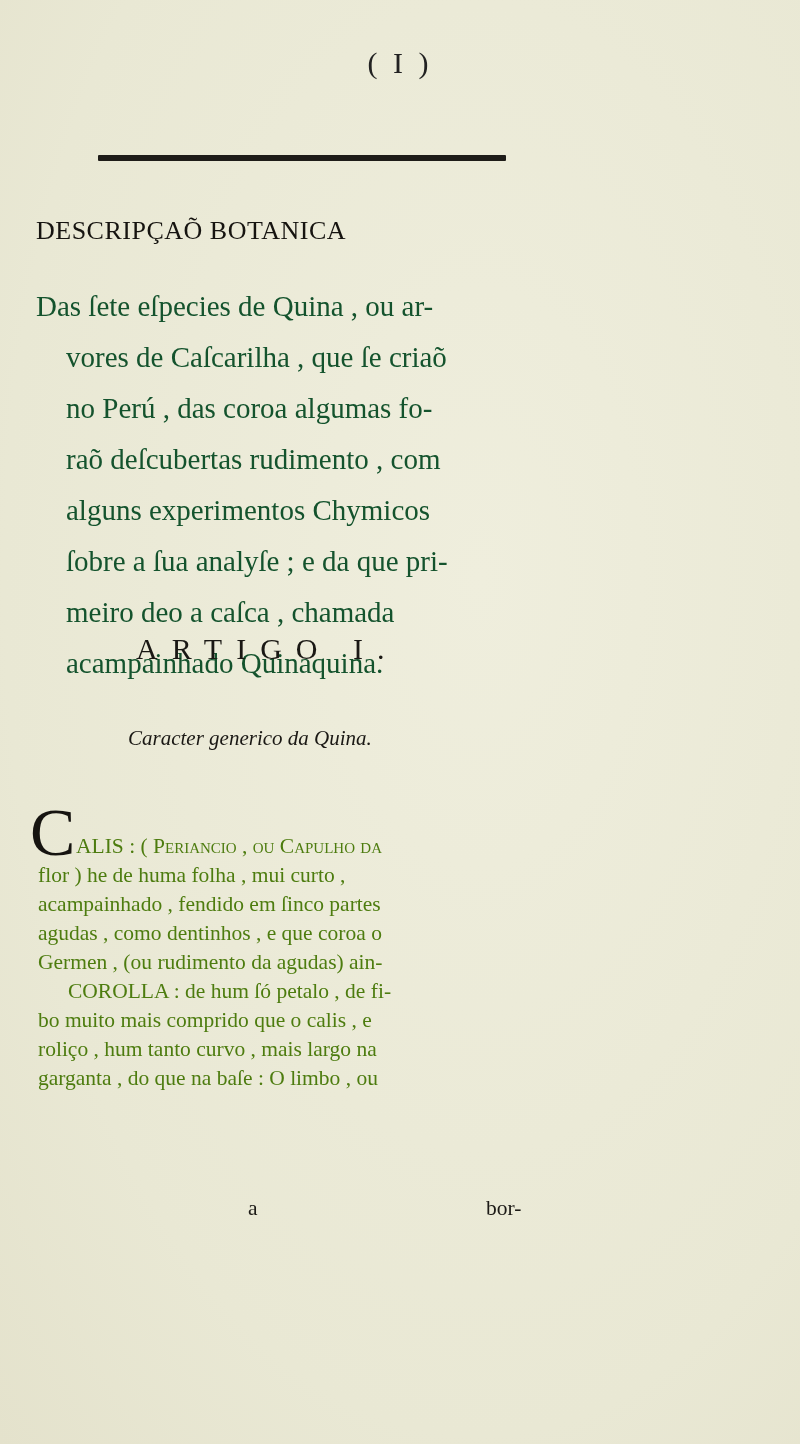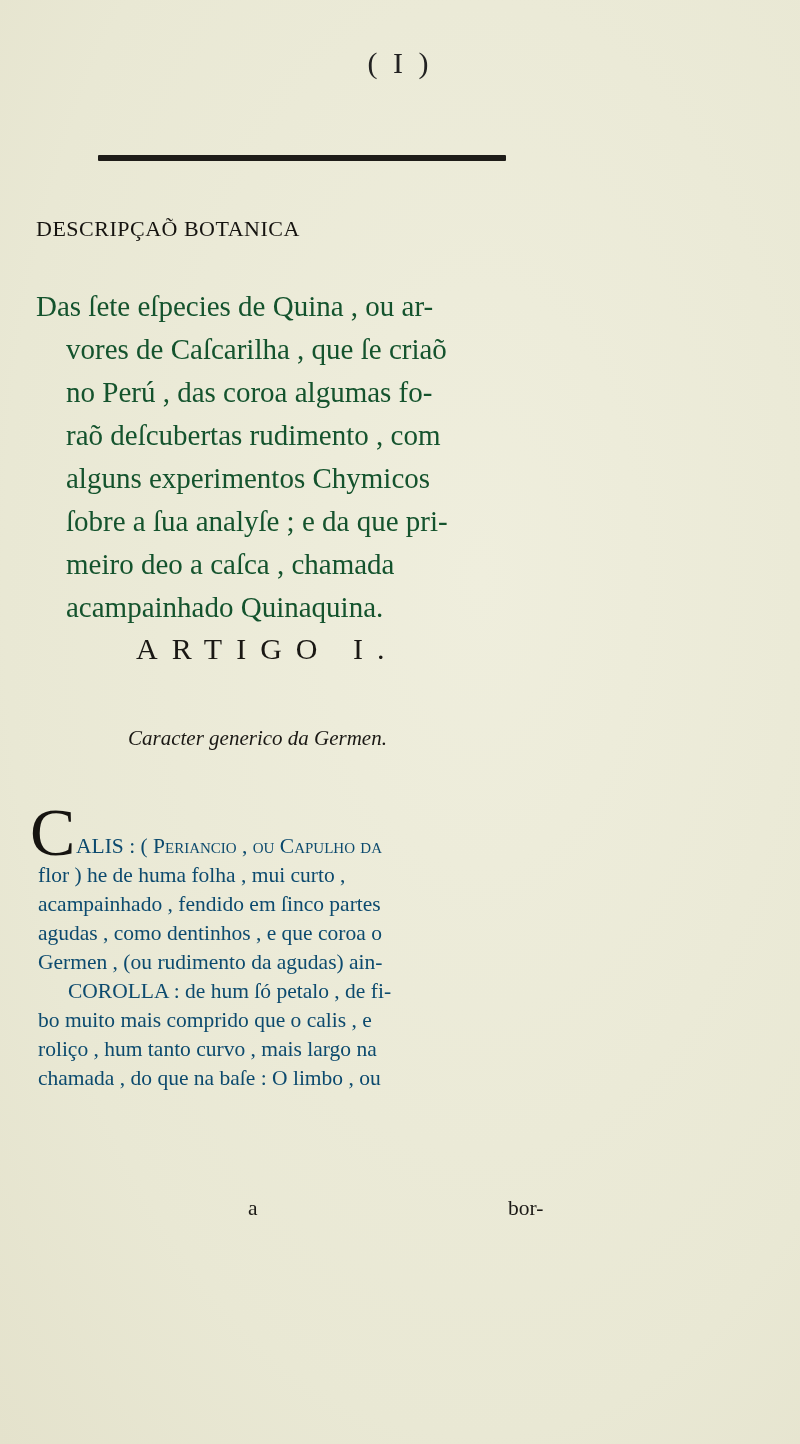--- a/index.html
+++ b/index.html
@@ -16,61 +16,61 @@
     position: absolute; top: 46px; left: 0; width: 800px; text-align: center;
     font-family: "Liberation Serif", serif; font-size: 30px; letter-spacing: 4px;
     color: #222;
   }
   .rule {
     position: absolute; top: 155px; left: 98px; width: 408px; height: 6px;
     background: #1e1c18; border-radius: 1px;
   }
   .title {
     position: absolute; top: 216px; left: 36px; width: 740px;
-    font-family: "Liberation Serif", serif; font-size: 22px; letter-spacing: 0.5px;
+    font-family: "Liberation Serif", serif; font-size: 26px; letter-spacing: 0.5px;
     color: #161410; white-space: nowrap;
   }
   .intro {
     position: absolute; top: 285px; left: 36px; width: 630px;
     font-family: "Liberation Serif", serif; font-size: 29px; line-height: 43px;
     color: #14532d;
   }
   .intro .ln { display: block; white-space: nowrap; }
-  .intro .ln.ind { padding-left: 30px; }
+  .intro .ln.ind { padding-left: 30px; margin-top: 8px; }
   .article {
     position: absolute; top: 608px; left: 136px;
     font-family: "Liberation Serif", serif; font-size: 30px; letter-spacing: 14px;
     color: #1a1814;
     margin-top: 24px;
   }
   .subhead {
     position: absolute; top: 726px; left: 128px;
     font-family: "Liberation Serif", serif; font-style: italic; font-size: 21px;
     color: #1a1814; white-space: nowrap;
   }
   .body2 {
     position: absolute; top: 832px; left: 38px; width: 620px;
     font-family: "Liberation Serif", serif; font-size: 21.5px; line-height: 29px;
-    color: #0c4a6e;
+    color: #4d7c0f;
   }
   .body2 .ln { display: block; white-space: nowrap; }
   .body2 .ln.first { padding-left: 38px; }
   .body2 .ln.para { padding-left: 30px; }
   .dropcap {
     position: absolute; top: 798px; left: 30px;
     font-family: "Liberation Serif", serif; font-size: 68px; line-height: 68px;
     color: #161410;
   }
   .sc { font-variant: small-caps; }
   .catch {
     position: absolute; top: 1196px; left: 38px; width: 620px;
     font-family: "Liberation Serif", serif; font-size: 21.5px;
   }
   .catch .a { position: absolute; left: 210px; }
-  .catch .b { position: absolute; left: 470px; }
+  .catch .b { position: absolute; left: 448px; }
 </style>
 </head>
 <body>
 
 <div class="page">
   <div class="page-number">( I )</div>
   <div class="rule"></div>
   <div class="title">DESCRIPÇAÕ BOTANICA</div>
 
   <div class="intro">
@@ -78,32 +78,32 @@
     <span class="ln ind">vores de Caſcarilha , que ſe criaõ</span>
     <span class="ln ind">no Perú , das coroa algumas fo-</span>
     <span class="ln ind">raõ deſcubertas rudimento , com</span>
     <span class="ln ind">alguns experimentos Chymicos</span>
     <span class="ln ind">ſobre a ſua analyſe ; e da que pri-</span>
     <span class="ln ind">meiro deo a caſca , chamada</span>
     <span class="ln ind">acampainhado Quinaquina.</span>
   </div>
 
   <div class="article">ARTIGO I.</div>
-  <div class="subhead">Caracter generico da Germen.</div>
+  <div class="subhead">Caracter generico da Quina.</div>
 
   <div class="dropcap">C</div>
   <div class="body2">
     <span class="ln first sc">ALIS : ( Periancio , ou Capulho da</span>
     <span class="ln">flor ) he de huma folha , mui curto ,</span>
     <span class="ln">acampainhado , fendido em ſinco partes</span>
     <span class="ln">agudas , como dentinhos , e que coroa o</span>
     <span class="ln">Germen , (ou rudimento da agudas) ain-</span>
     <span class="ln para">COROLLA : de hum ſó petalo , de fi-</span>
     <span class="ln">bo muito mais comprido que o calis , e</span>
     <span class="ln">roliço , hum tanto curvo , mais largo na</span>
-    <span class="ln">chamada , do que na baſe : O limbo , ou</span>
+    <span class="ln">garganta , do que na baſe : O limbo , ou</span>
   </div>
 
   <div class="catch">
     <span class="a">a</span>
     <span class="b">bor-</span>
   </div>
 </div>
 
 </body></html>

